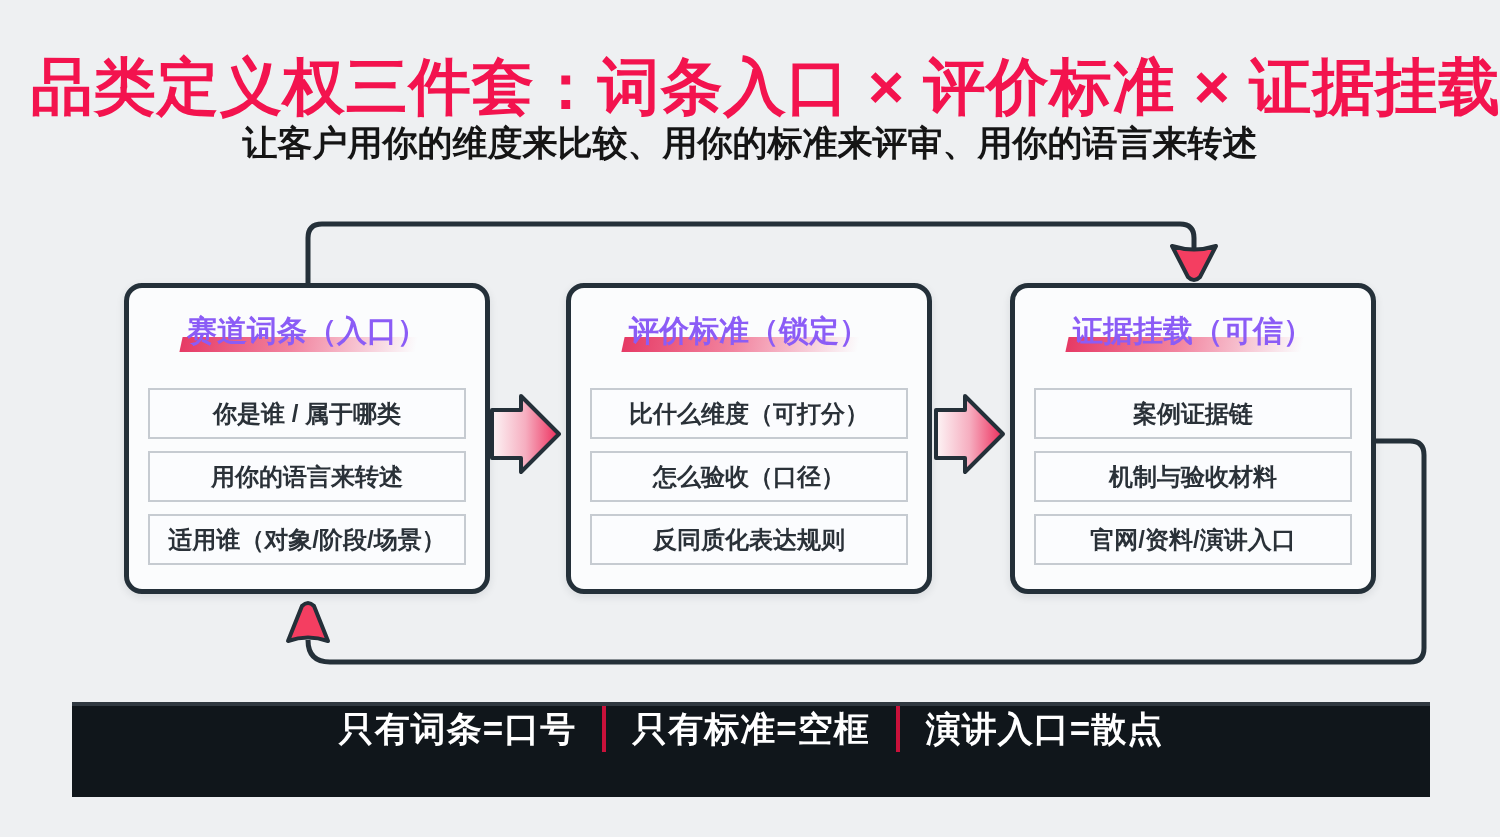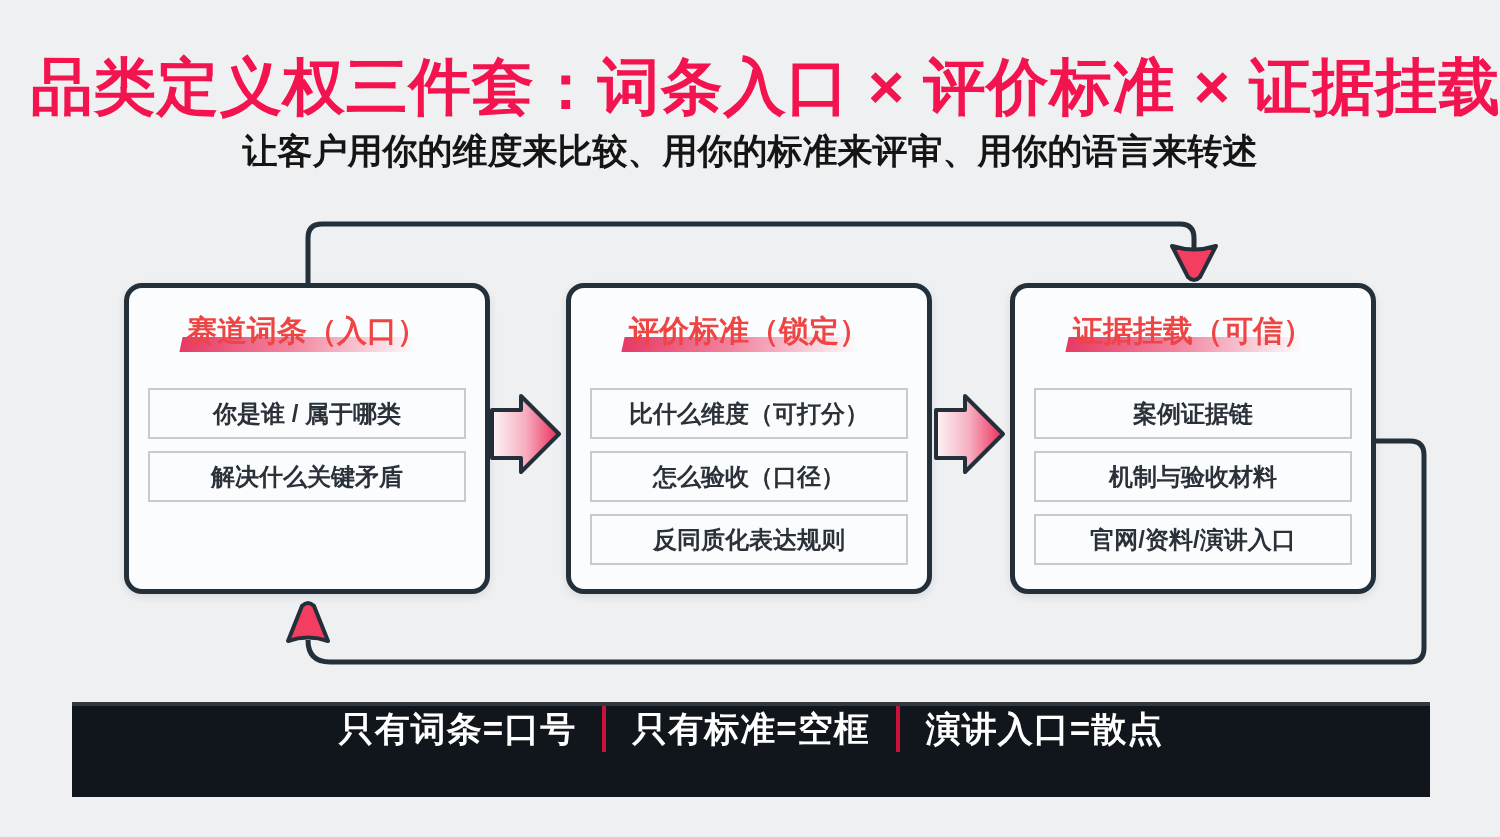--- a/index.html
+++ b/index.html
@@ -14,21 +14,21 @@
   
   .title {
     position:absolute; left:0; top:38px; width:1500px;
     text-align:center;
     font-size:62px; line-height:1.05; font-weight:900;
     letter-spacing:1px;
     color:#f3134e;
     margin:16px;
   }
   .subtitle {
-    position:absolute; left:0; top:128px; width:1500px;
+    position:absolute; left:0; top:120px; width:1500px;
     text-align:center;
     font-size:35px; font-weight:600;
     color:#151515;
   }
 
   
   svg.connectors {
     position:absolute; left:0; top:0; width:1500px; height:837px;
     pointer-events:none;
   }
@@ -44,21 +44,21 @@
   }
   .fbox.b1 { left:124px; }
   .fbox.b2 { left:566px; }
   .fbox.b3 { left:1010px; }
 
   .fbox-heading {
     position:relative;
     margin:24px 20px 0 20px;
     text-align:center;
     font-size:30px; font-weight:800;
-    color:#ef4444;
+    color:#8b5cf6;
     height:38px; line-height:38px;
   }
   .fbox-heading .hl-bar {
     position:absolute; left:32px; bottom:-2px;
     width:248px; height:15px;
     background:linear-gradient(90deg,#e63a65 0%, #f285a0 45%, rgba(246,190,202,0) 95%);
     transform:skewX(-12deg);
     z-index:0;
   }
   .fbox-heading .hl-text { position:relative; z-index:1; }
@@ -124,21 +124,22 @@
     <polygon points="936,410 965,410 965,396 1003,434 965,472 965,458 936,458" fill="url(#arrowGrad)" stroke="#243039" stroke-width="4" stroke-linejoin="round"></polygon>
   </svg>
 
   <div class="fbox b1">
     <div class="fbox-heading">
       <span class="hl-bar"></span>
       <span class="hl-text">赛道词条（入口）</span>
     </div>
     <div class="fbox-items">
       <div class="fbox-item">你是谁 / 属于哪类</div>
-      <div class="fbox-item">解决什么关键矛盾</div>
+      <div class="fbox-item">用你的语言来转述</div>
+      <div class="fbox-item">适用谁（对象/阶段/场景）</div>
     </div>
   </div>
 
   <div class="fbox b3">
     <div class="fbox-heading">
       <span class="hl-bar"></span>
       <span class="hl-text">证据挂载（可信）</span>
     </div>
     <div class="fbox-items">
       <div class="fbox-item">案例证据链</div>

